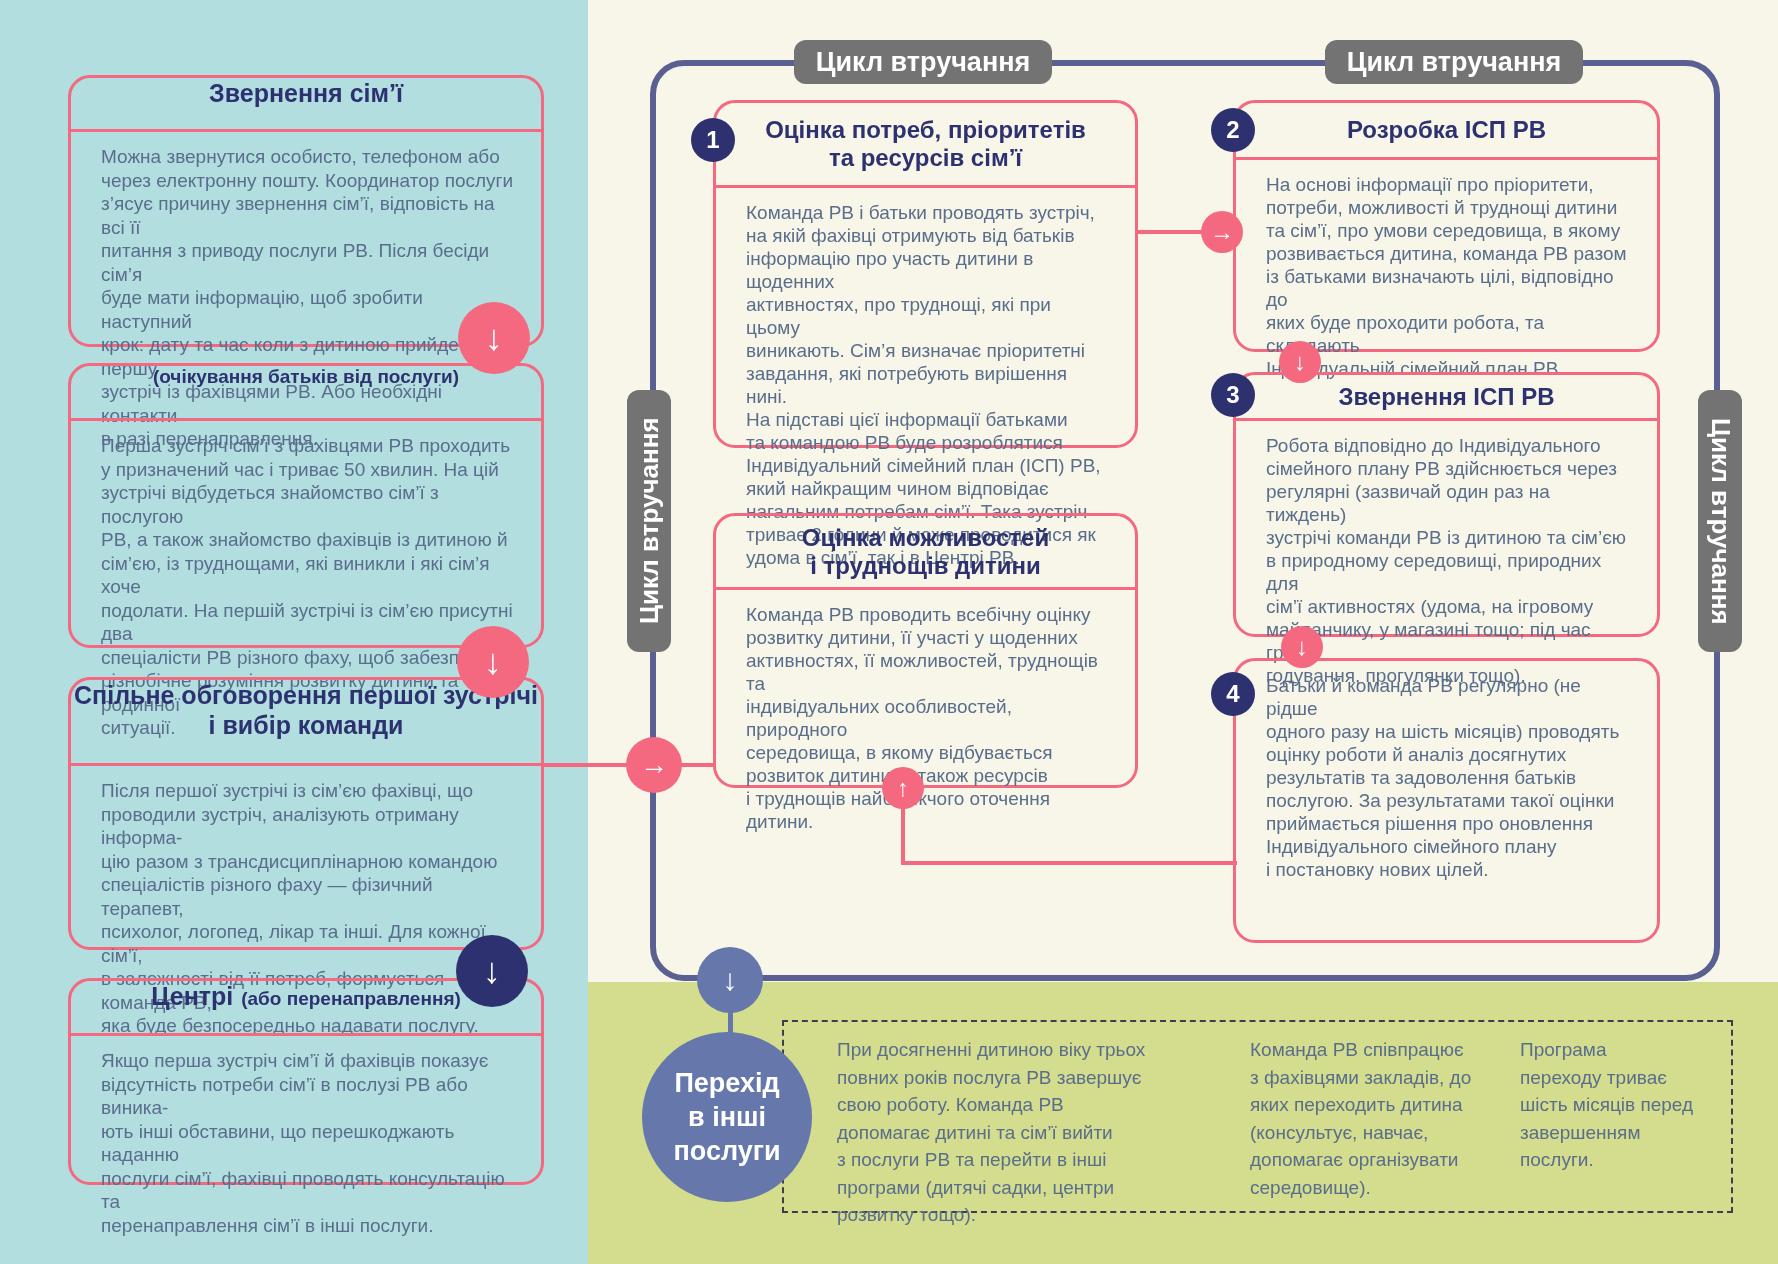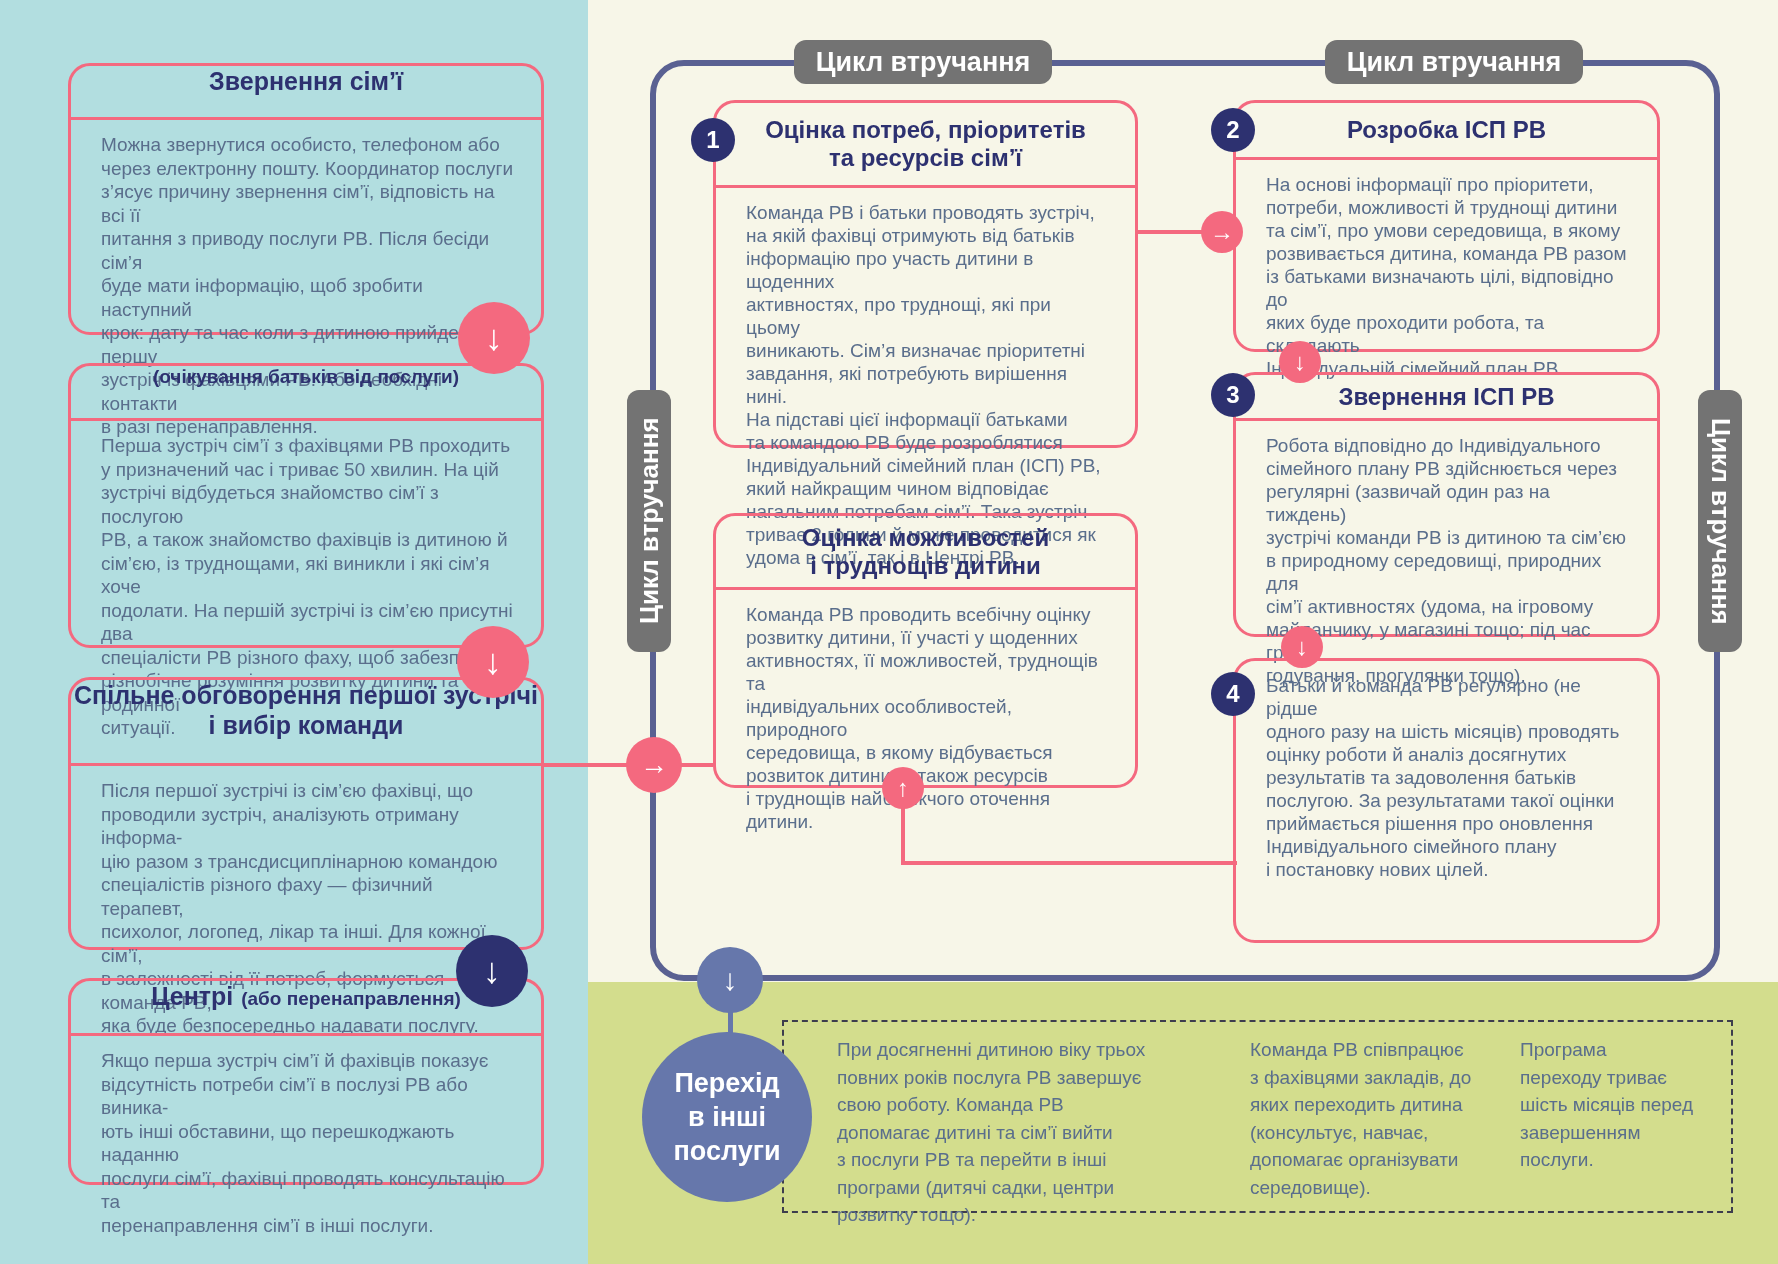--- a/index.html
+++ b/index.html
@@ -48,21 +48,21 @@
   .notetx{color:#5a6e8c;font-size:19px;line-height:27.5px;white-space:pre-line;}
 </style>
 </head>
 <body>
 
 <div class="stage">
 
   <div class="abs teal-panel"></div>
   <div class="abs green-band"></div>
 
-  <div class="abs lbox" style="left:68px;top:63px;width:476px;height:272px;">
+  <div class="abs lbox" style="left:68px;top:75px;width:476px;height:272px;">
     <div class="head" style="height:51px;">
       <span class="t">Звернення сім’ї</span>
     </div>
     <div class="bodytx">Можна звернутися особисто, телефоном або
 через електронну пошту. Координатор послуги
 з’ясує причину звернення сім’ї, відповість на всі її
 питання з приводу послуги РВ. Після бесіди сім’я
 буде мати інформацію, щоб зробити наступний
 крок: дату та час коли з дитиною прийде на першу
 зустріч із фахівцями РВ. Або необхідні контакти

